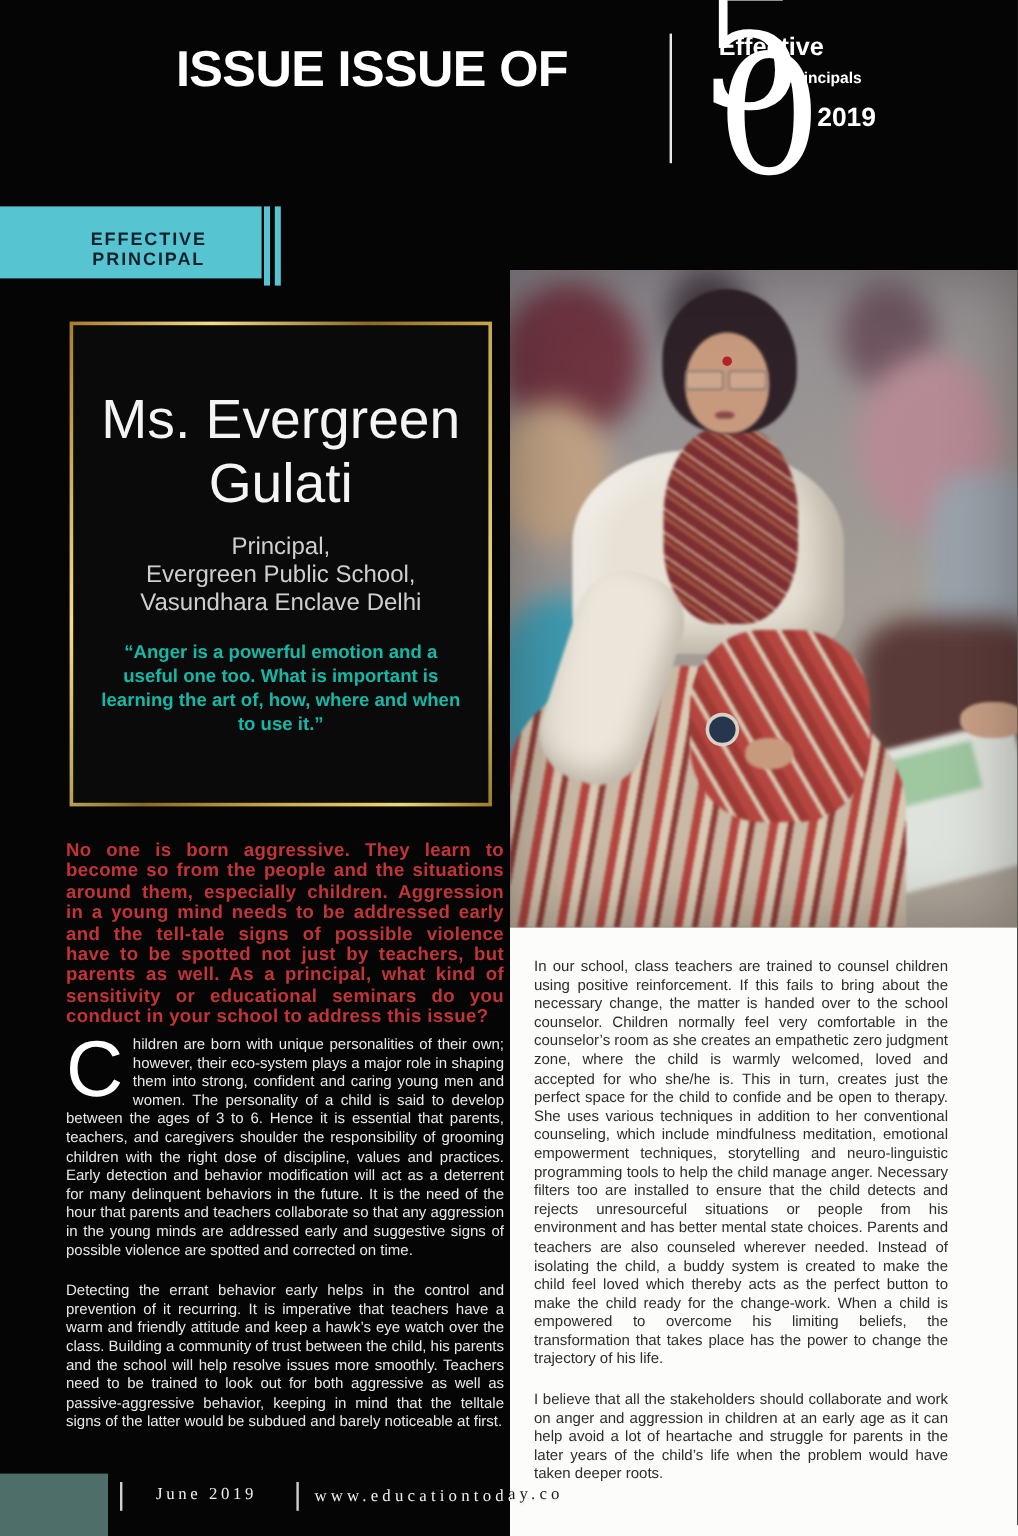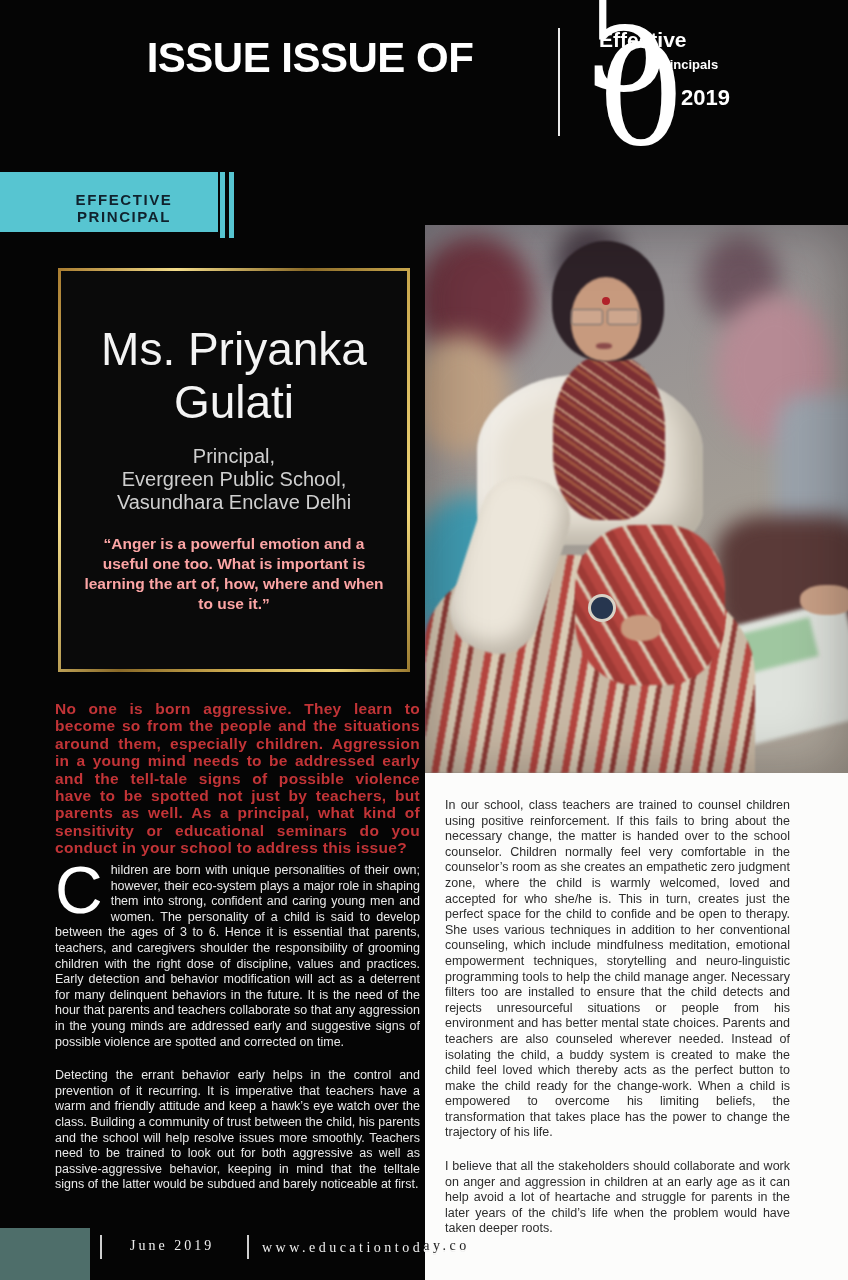--- a/index.html
+++ b/index.html
@@ -27,21 +27,21 @@
              letter-spacing:1.6px;color:#10222d;text-align:center;}
   .tag-bar{position:absolute;top:172px;width:5px;height:66px;background:#57c5d1;}
   .bar1{left:220px;} .bar2{left:229px;}
 
   
   .card{position:absolute;left:58px;top:268px;width:352px;height:404px;padding:3px;box-sizing:border-box;
         background:linear-gradient(115deg,#a87c30 0%,#f3dc8a 22%,#8a6a28 46%,#caa84e 66%,#f0d678 86%,#9a7a30 100%);}
   .card-inner{width:100%;height:100%;background:#0a0a0a;box-sizing:border-box;text-align:center;}
   .card-name{padding-top:52px;color:#f4f4f4;font-size:46px;line-height:53px;font-weight:400;}
   .card-sub{margin-top:16px;color:#cfcfcf;font-size:20px;line-height:23px;}
-  .card-quote{margin:20px auto 0;width:310px;color:#fca5a5;font-size:15.5px;line-height:20px;font-weight:700;}
+  .card-quote{margin:20px auto 0;width:310px;color:#14b8a6;font-size:15.5px;line-height:20px;font-weight:700;}
 
   
   .question{position:absolute;left:55px;top:700px;width:365px;color:#c23437;font-size:15.5px;
             line-height:17.4px;font-weight:700;letter-spacing:0.3px;text-align:justify;}
   .body-left{position:absolute;left:55px;top:863px;width:365px;color:#e9e9e9;font-size:12.5px;
              line-height:15.6px;text-align:justify;}
   .body-left p{margin:0 0 18px 0;}
   .dropcap{float:left;font-size:66px;line-height:50px;padding:2px 8px 0 0;color:#fff;}
   .body-right{position:absolute;left:445px;top:786px;width:345px;color:#2d2d2d;font-size:12.5px;
               line-height:15.6px;text-align:justify;}
@@ -148,21 +148,21 @@
     <div class="fig lens lens2"></div>
     <div class="fig lips"></div>
     <div class="watch"></div>
     <div class="fig hand"></div>
     <div class="vignette"></div>
   </div>
 
   <div class="card">
     <div class="card-inner">
       <div class="card-name">
-        <div>Ms. Priyanka</div>
+        <div>Ms. Evergreen</div>
         <div>Gulati</div>
       </div>
       <div class="card-sub">
         <div>Principal,</div>
         <div>Evergreen Public School,</div>
         <div>Vasundhara Enclave Delhi</div>
       </div>
       <div class="card-quote">“Anger is a powerful emotion and a useful one too. What is important is learning the art of, how, where and when to use it.”</div>
     </div>
   </div>

